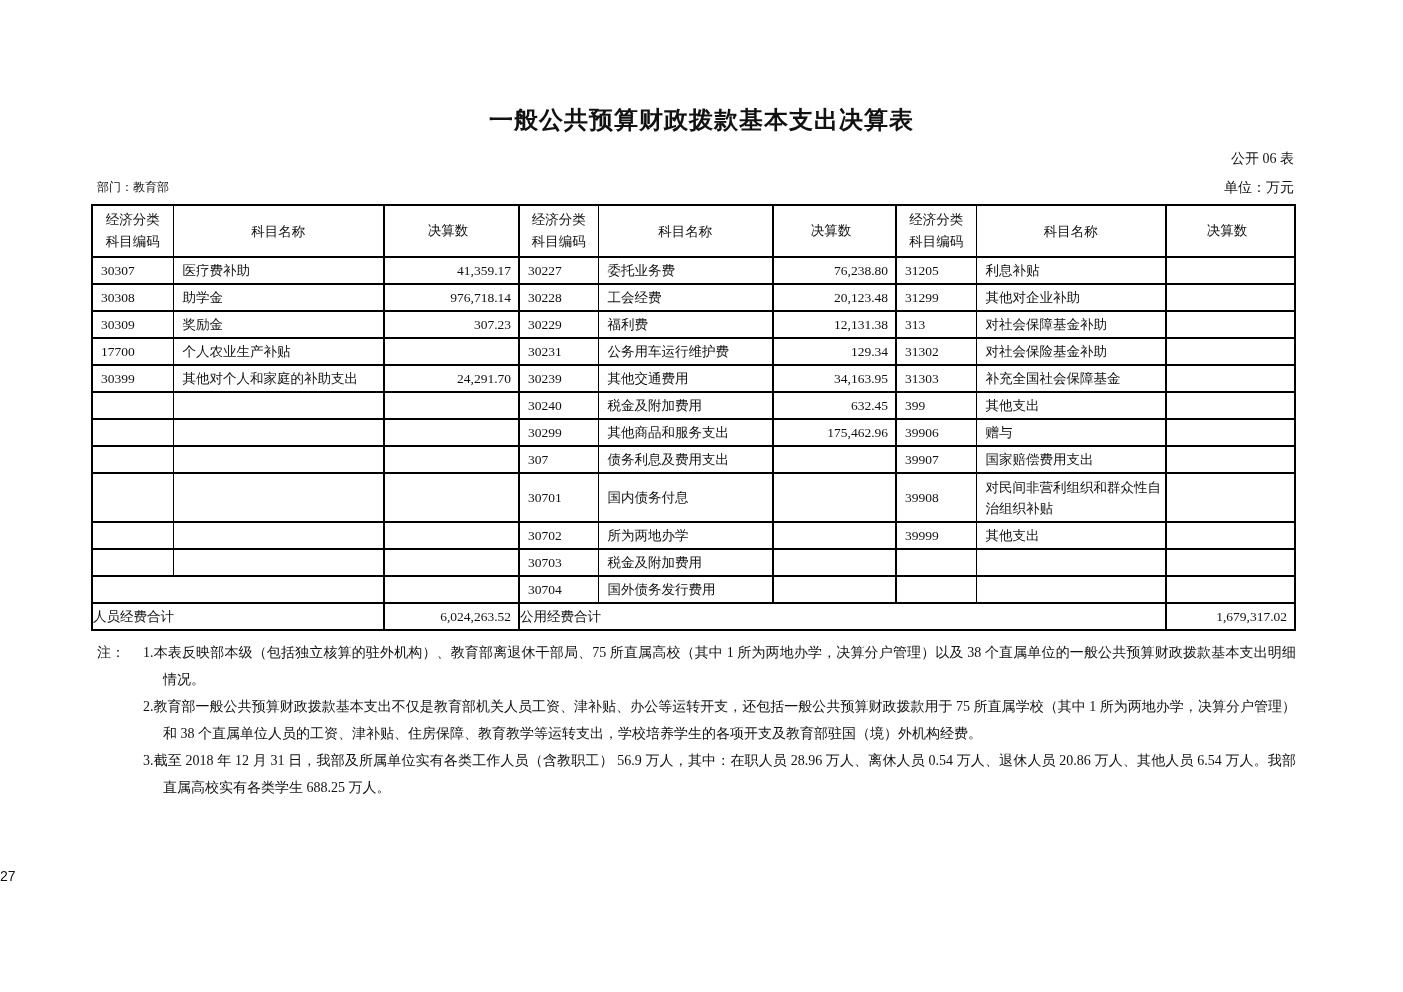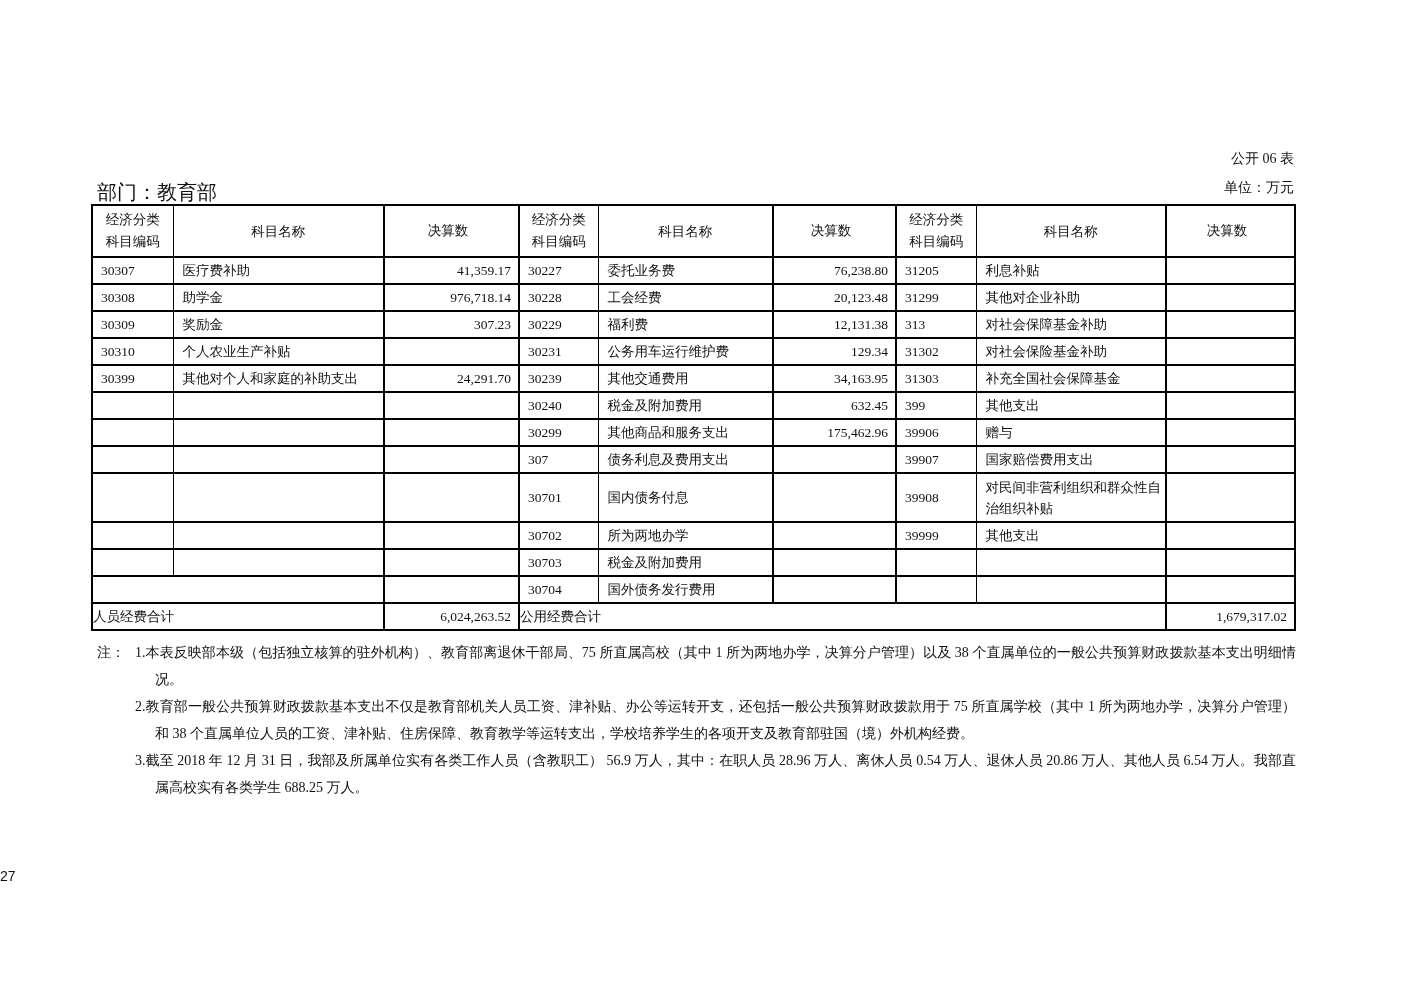--- a/index.html
+++ b/index.html
@@ -25,21 +25,21 @@
   .form-label {
     position: absolute;
     top: 150px;
     right: 109px;
     font-size: 14px;
   }
   .dept-label {
     position: absolute;
     top: 179px;
     left: 97px;
-    font-size: 20px;
+    font-size: 12px;
   }
   .unit-label {
     position: absolute;
     top: 179px;
     right: 109px;
     font-size: 14px;
   }
   table.fin {
     position: absolute;
     top: 204px;
@@ -72,37 +72,38 @@
     position: absolute;
     top: 639px;
     left: 97px;
     width: 1199px;
     font-size: 14px;
     line-height: 27px;
     text-align: justify;
     display: flex;
   }
   .notes-label { flex: 0 0 38px; white-space: nowrap; }
-  .notes-body { flex: 1 1 auto; }
+  .notes-body { flex: 1 1 auto; margin-left: 8px; }
   .note-item { margin: 0; padding-left: 20px; text-indent: -20px; }
   .page-number {
     position: absolute;
     top: 868px;
     left: 0;
     width: 100%;
     text-align: left;
     font-size: 14px;
     font-family: "Liberation Sans", "DejaVu Sans", sans-serif;
   }
 </style>
 </head>
 <body>
 
 <div class="page">
 
+  <div class="title">一般公共预算财政拨款基本支出决算表</div>
   <div class="form-label">公开 06 表</div>
   <div class="dept-label">部门：教育部</div>
   <div class="unit-label">单位：万元</div>
 
   <table class="fin">
     <colgroup>
       <col style="width:81px">
         <col style="width:211px">
         <col style="width:135px">
       <col style="width:79px">
@@ -165,21 +166,21 @@
       <td class="c-val">307.23</td>
       <td class="c-code">30229</td>
       <td class="c-name">福利费</td>
       <td class="c-val">12,131.38</td>
       <td class="c-code">313</td>
       <td class="c-name">对社会保障基金补助</td>
       <td class="c-val"></td>
     </tr>
 
     <tr>
-      <td class="c-code">30310</td>
+      <td class="c-code">17700</td>
       <td class="c-name">个人农业生产补贴</td>
       <td class="c-val"></td>
       <td class="c-code">30231</td>
       <td class="c-name">公务用车运行维护费</td>
       <td class="c-val">129.34</td>
       <td class="c-code">31302</td>
       <td class="c-name">对社会保险基金补助</td>
       <td class="c-val"></td>
     </tr>
 

